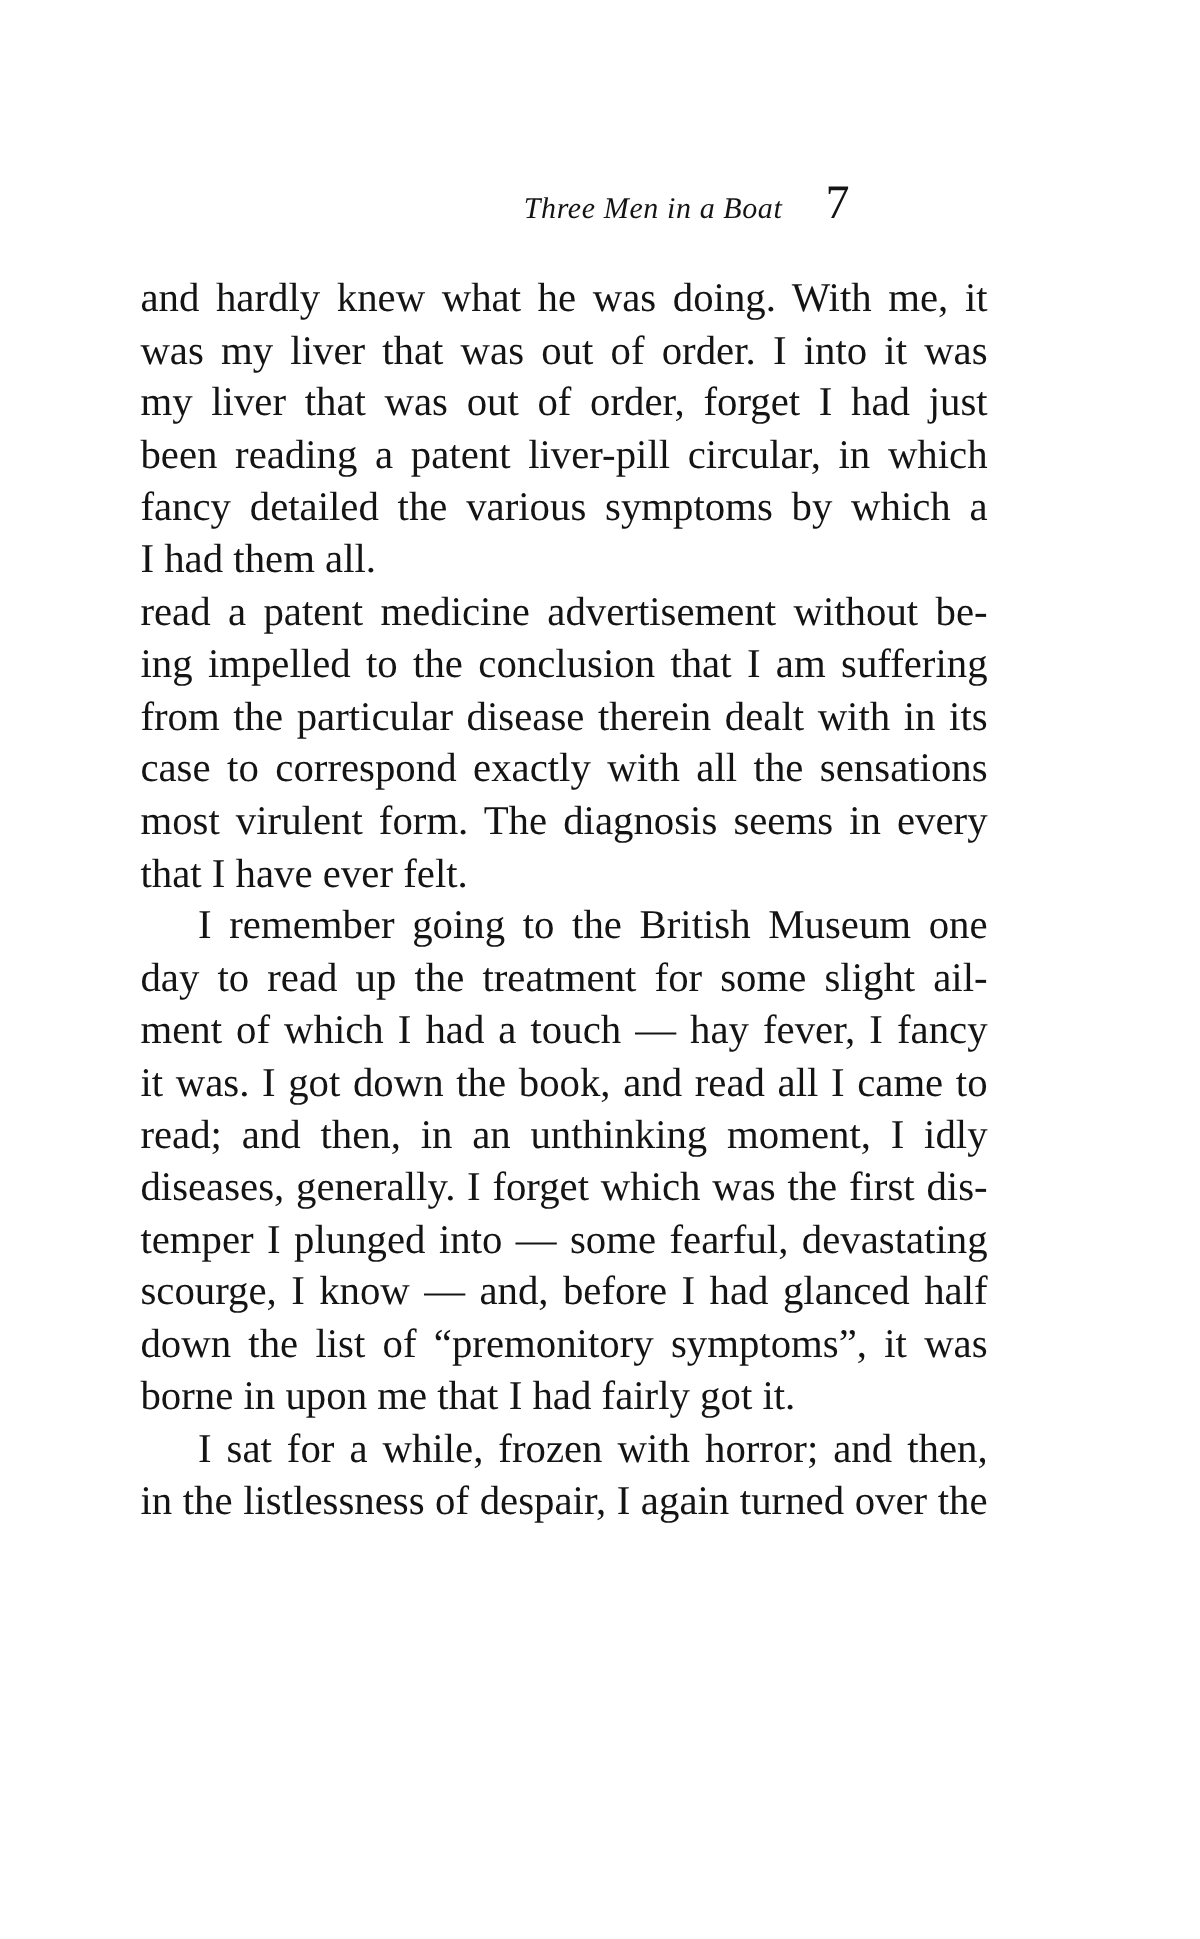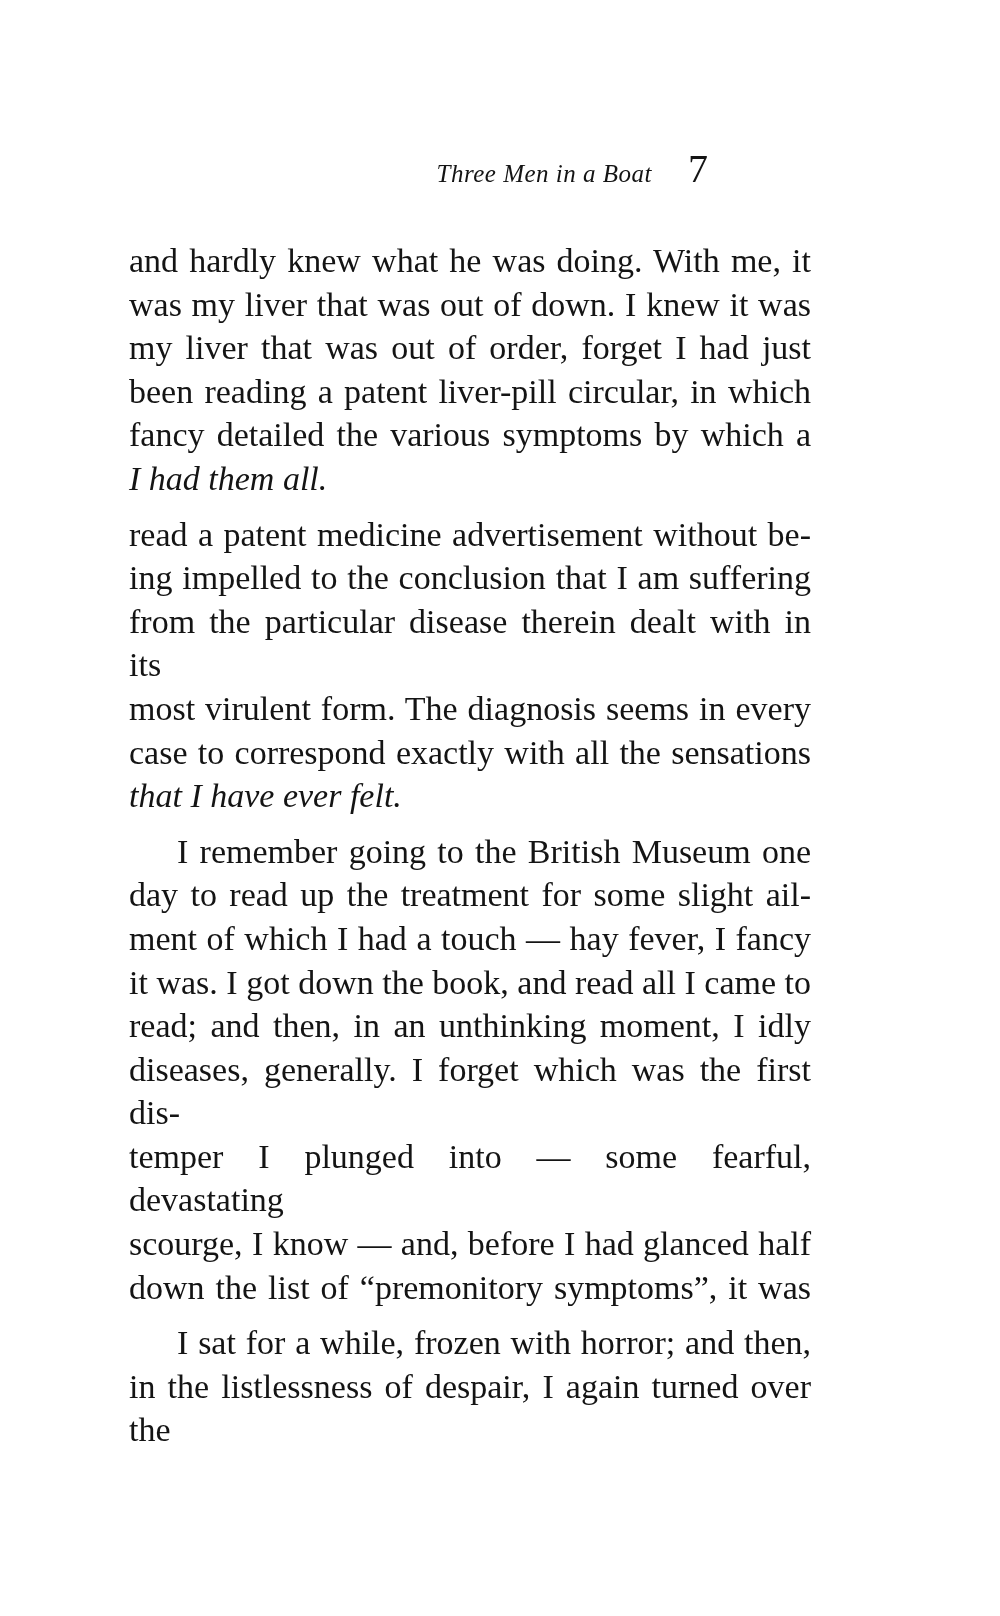--- a/index.html
+++ b/index.html
@@ -40,72 +40,72 @@
   }
   .body-text {
     position: absolute;
     top: 227px;
     left: 117px;
     width: 706px;
     font-size: 34px;
     line-height: 43.6px;
   }
   .paragraph {
-    margin: 12px;
+    margin: 0;
   }
   .line {
     text-align: justify;
     text-align-last: justify;
     white-space: normal;
   }
   .line.par-end {
     text-align-last: left;
-    font-style: italic;
   }
   .line.first-indent {
     text-indent: 48px;
   }
 </style>
 </head>
 <body>
 
 <div class="page">
 
   <div class="running-header">
     <span class="running-title">Three Men in a Boat</span>
     <span class="page-number">7</span>
   </div>
 
   <div class="body-text">
       <div class="paragraph">
         <div class="line">and hardly knew what he was doing. With me, it</div>
-        <div class="line">was my liver that was out of down. I knew it was</div>
+        <div class="line">was my liver that was out of order. I into it was</div>
         <div class="line">my liver that was out of order, forget I had just</div>
         <div class="line">been reading a patent liver-pill circular, in which</div>
         <div class="line">fancy detailed the various symptoms by which a</div>
         <div class="line par-end">I had them all.</div>
       </div>
       <div class="paragraph">
         <div class="line">read a patent medicine advertisement without be-</div>
         <div class="line">ing impelled to the conclusion that I am suffering</div>
         <div class="line">from the particular disease therein dealt with in its</div>
+        <div class="line">case to correspond exactly with all the sensations</div>
         <div class="line">most virulent form. The diagnosis seems in every</div>
-        <div class="line">case to correspond exactly with all the sensations</div>
         <div class="line par-end">that I have ever felt.</div>
       </div>
       <div class="paragraph">
         <div class="line first-indent">I remember going to the British Museum one</div>
         <div class="line">day to read up the treatment for some slight ail-</div>
         <div class="line">ment of which I had a touch — hay fever, I fancy</div>
         <div class="line">it was. I got down the book, and read all I came to</div>
         <div class="line">read; and then, in an unthinking moment, I idly</div>
         <div class="line">diseases, generally. I forget which was the first dis-</div>
         <div class="line">temper I plunged into — some fearful, devastating</div>
         <div class="line">scourge, I know — and, before I had glanced half</div>
         <div class="line">down the list of “premonitory symptoms”, it was</div>
+        <div class="line par-end">borne in upon me that I had fairly got it.</div>
       </div>
       <div class="paragraph">
         <div class="line first-indent">I sat for a while, frozen with horror; and then,</div>
         <div class="line">in the listlessness of despair, I again turned over the</div>
       </div>
     </div>
 
 </div>
 
 </body></html>

